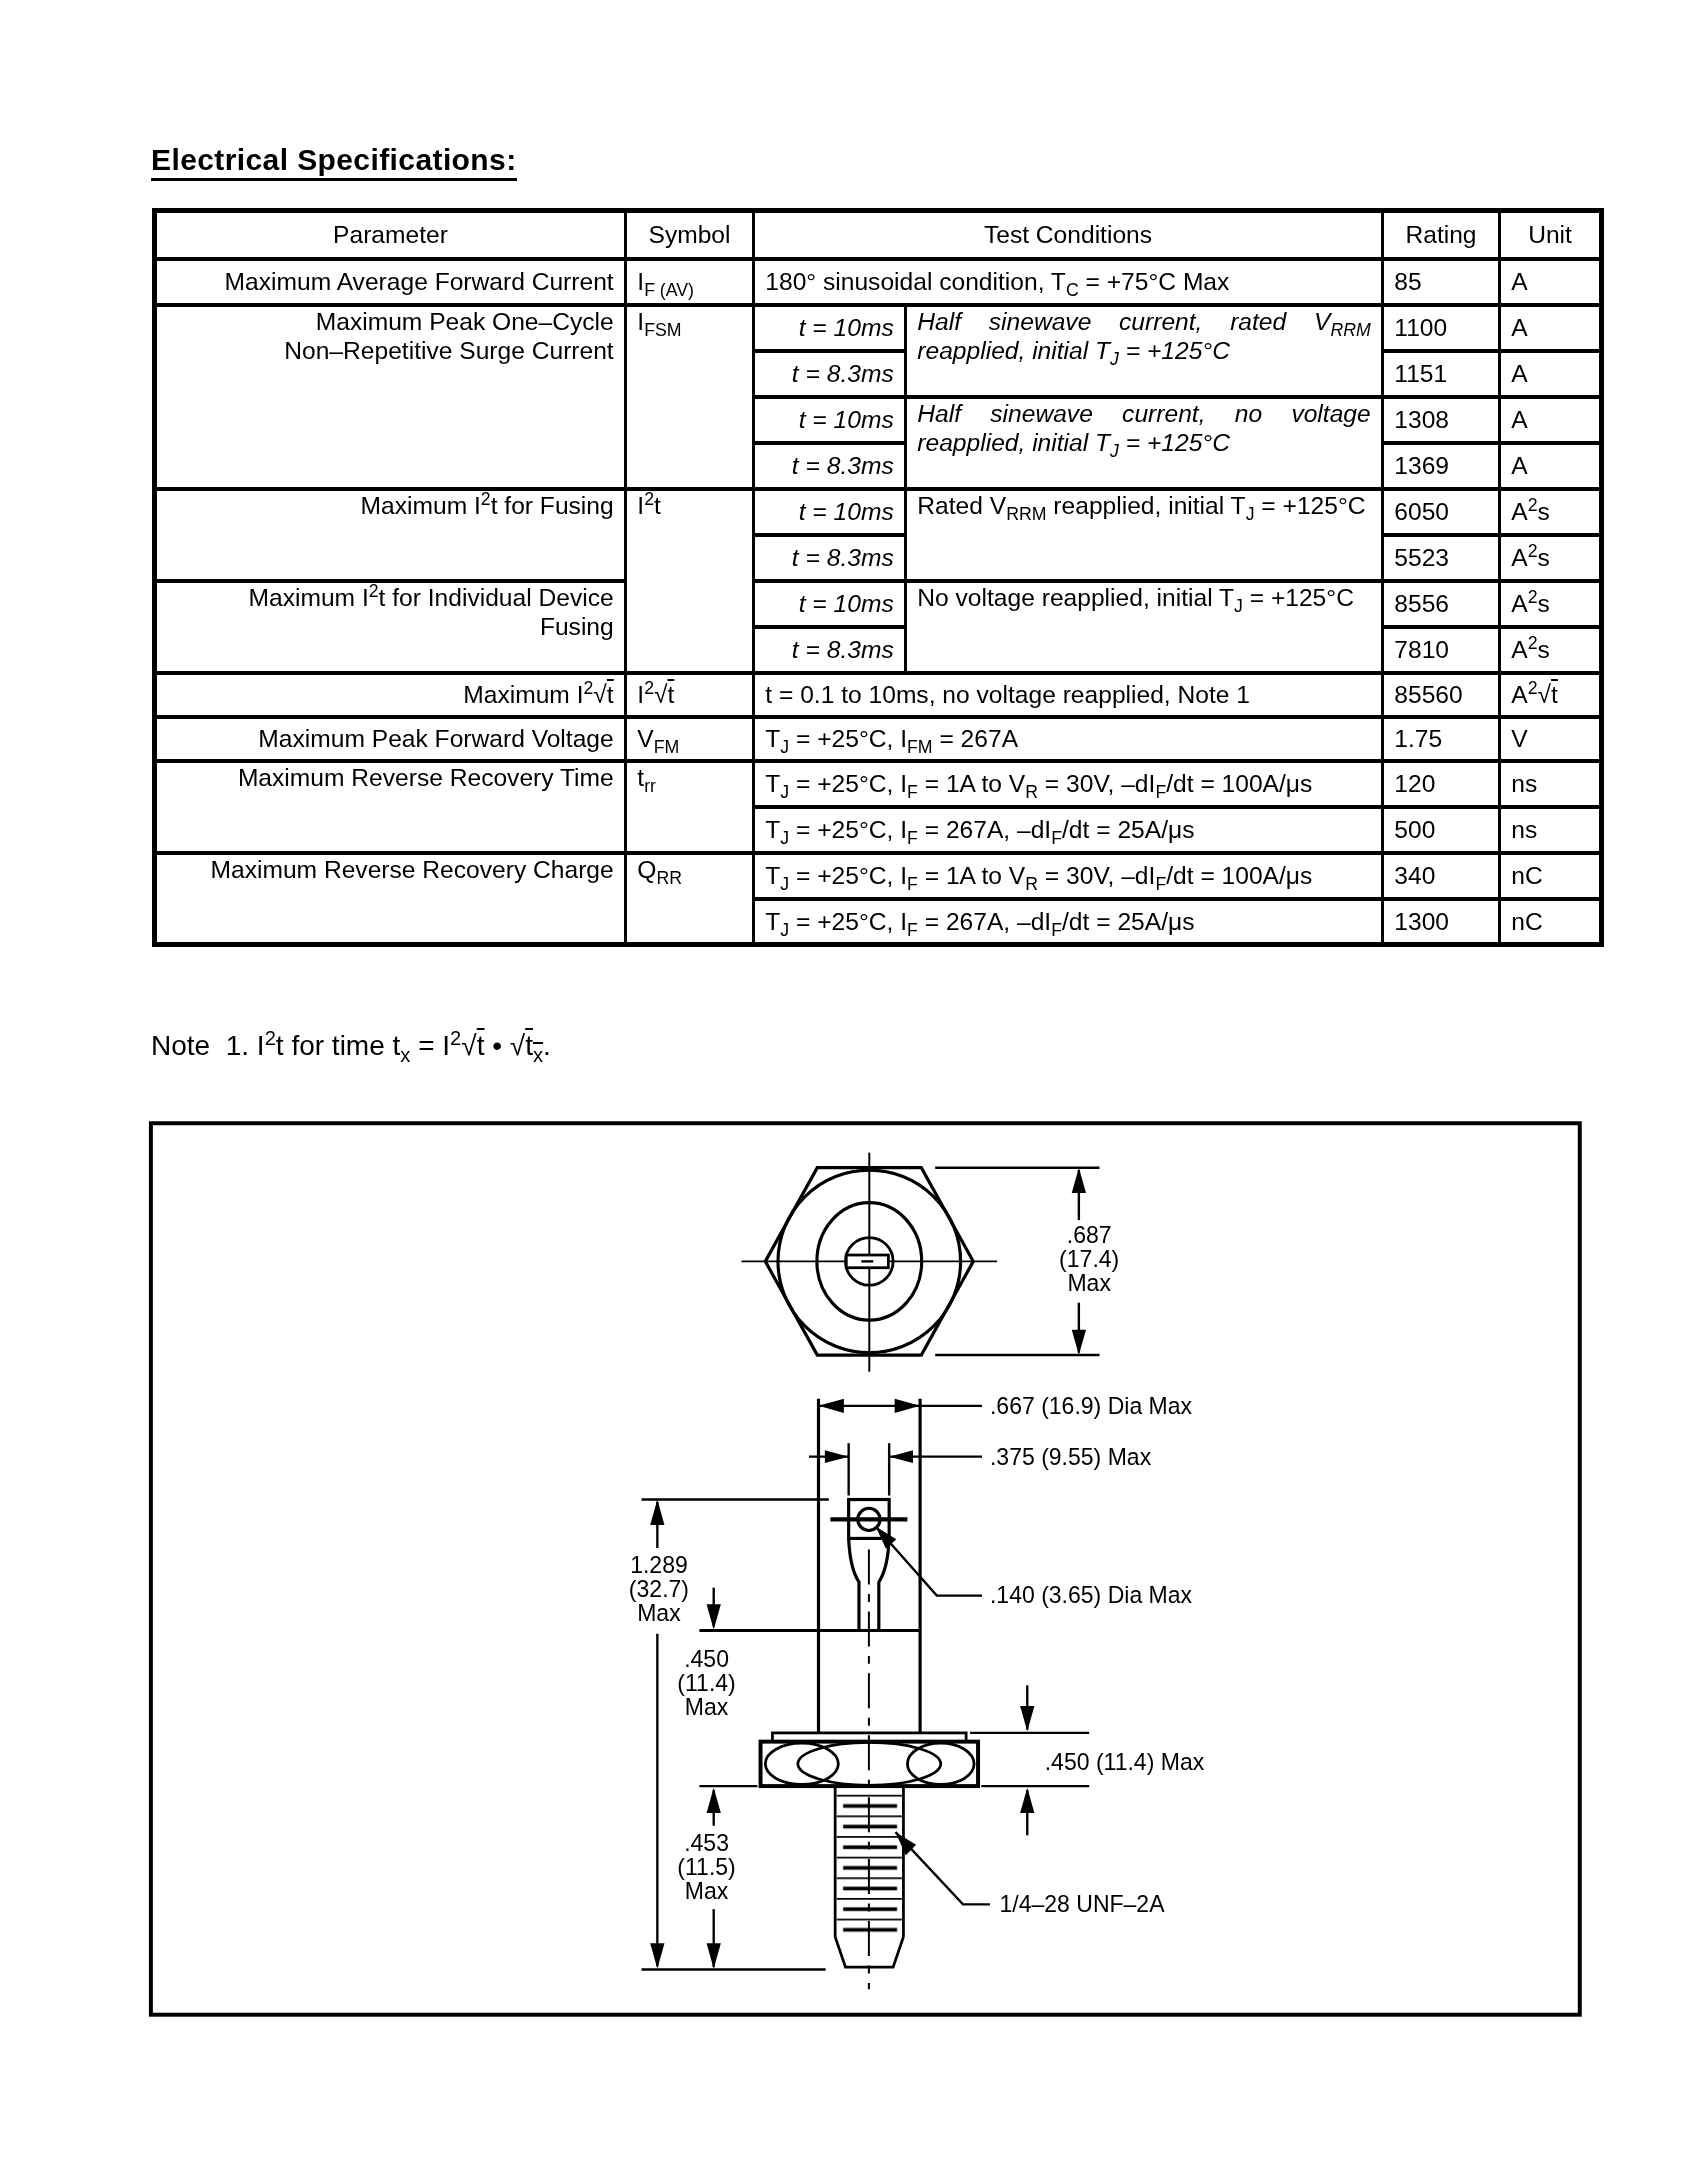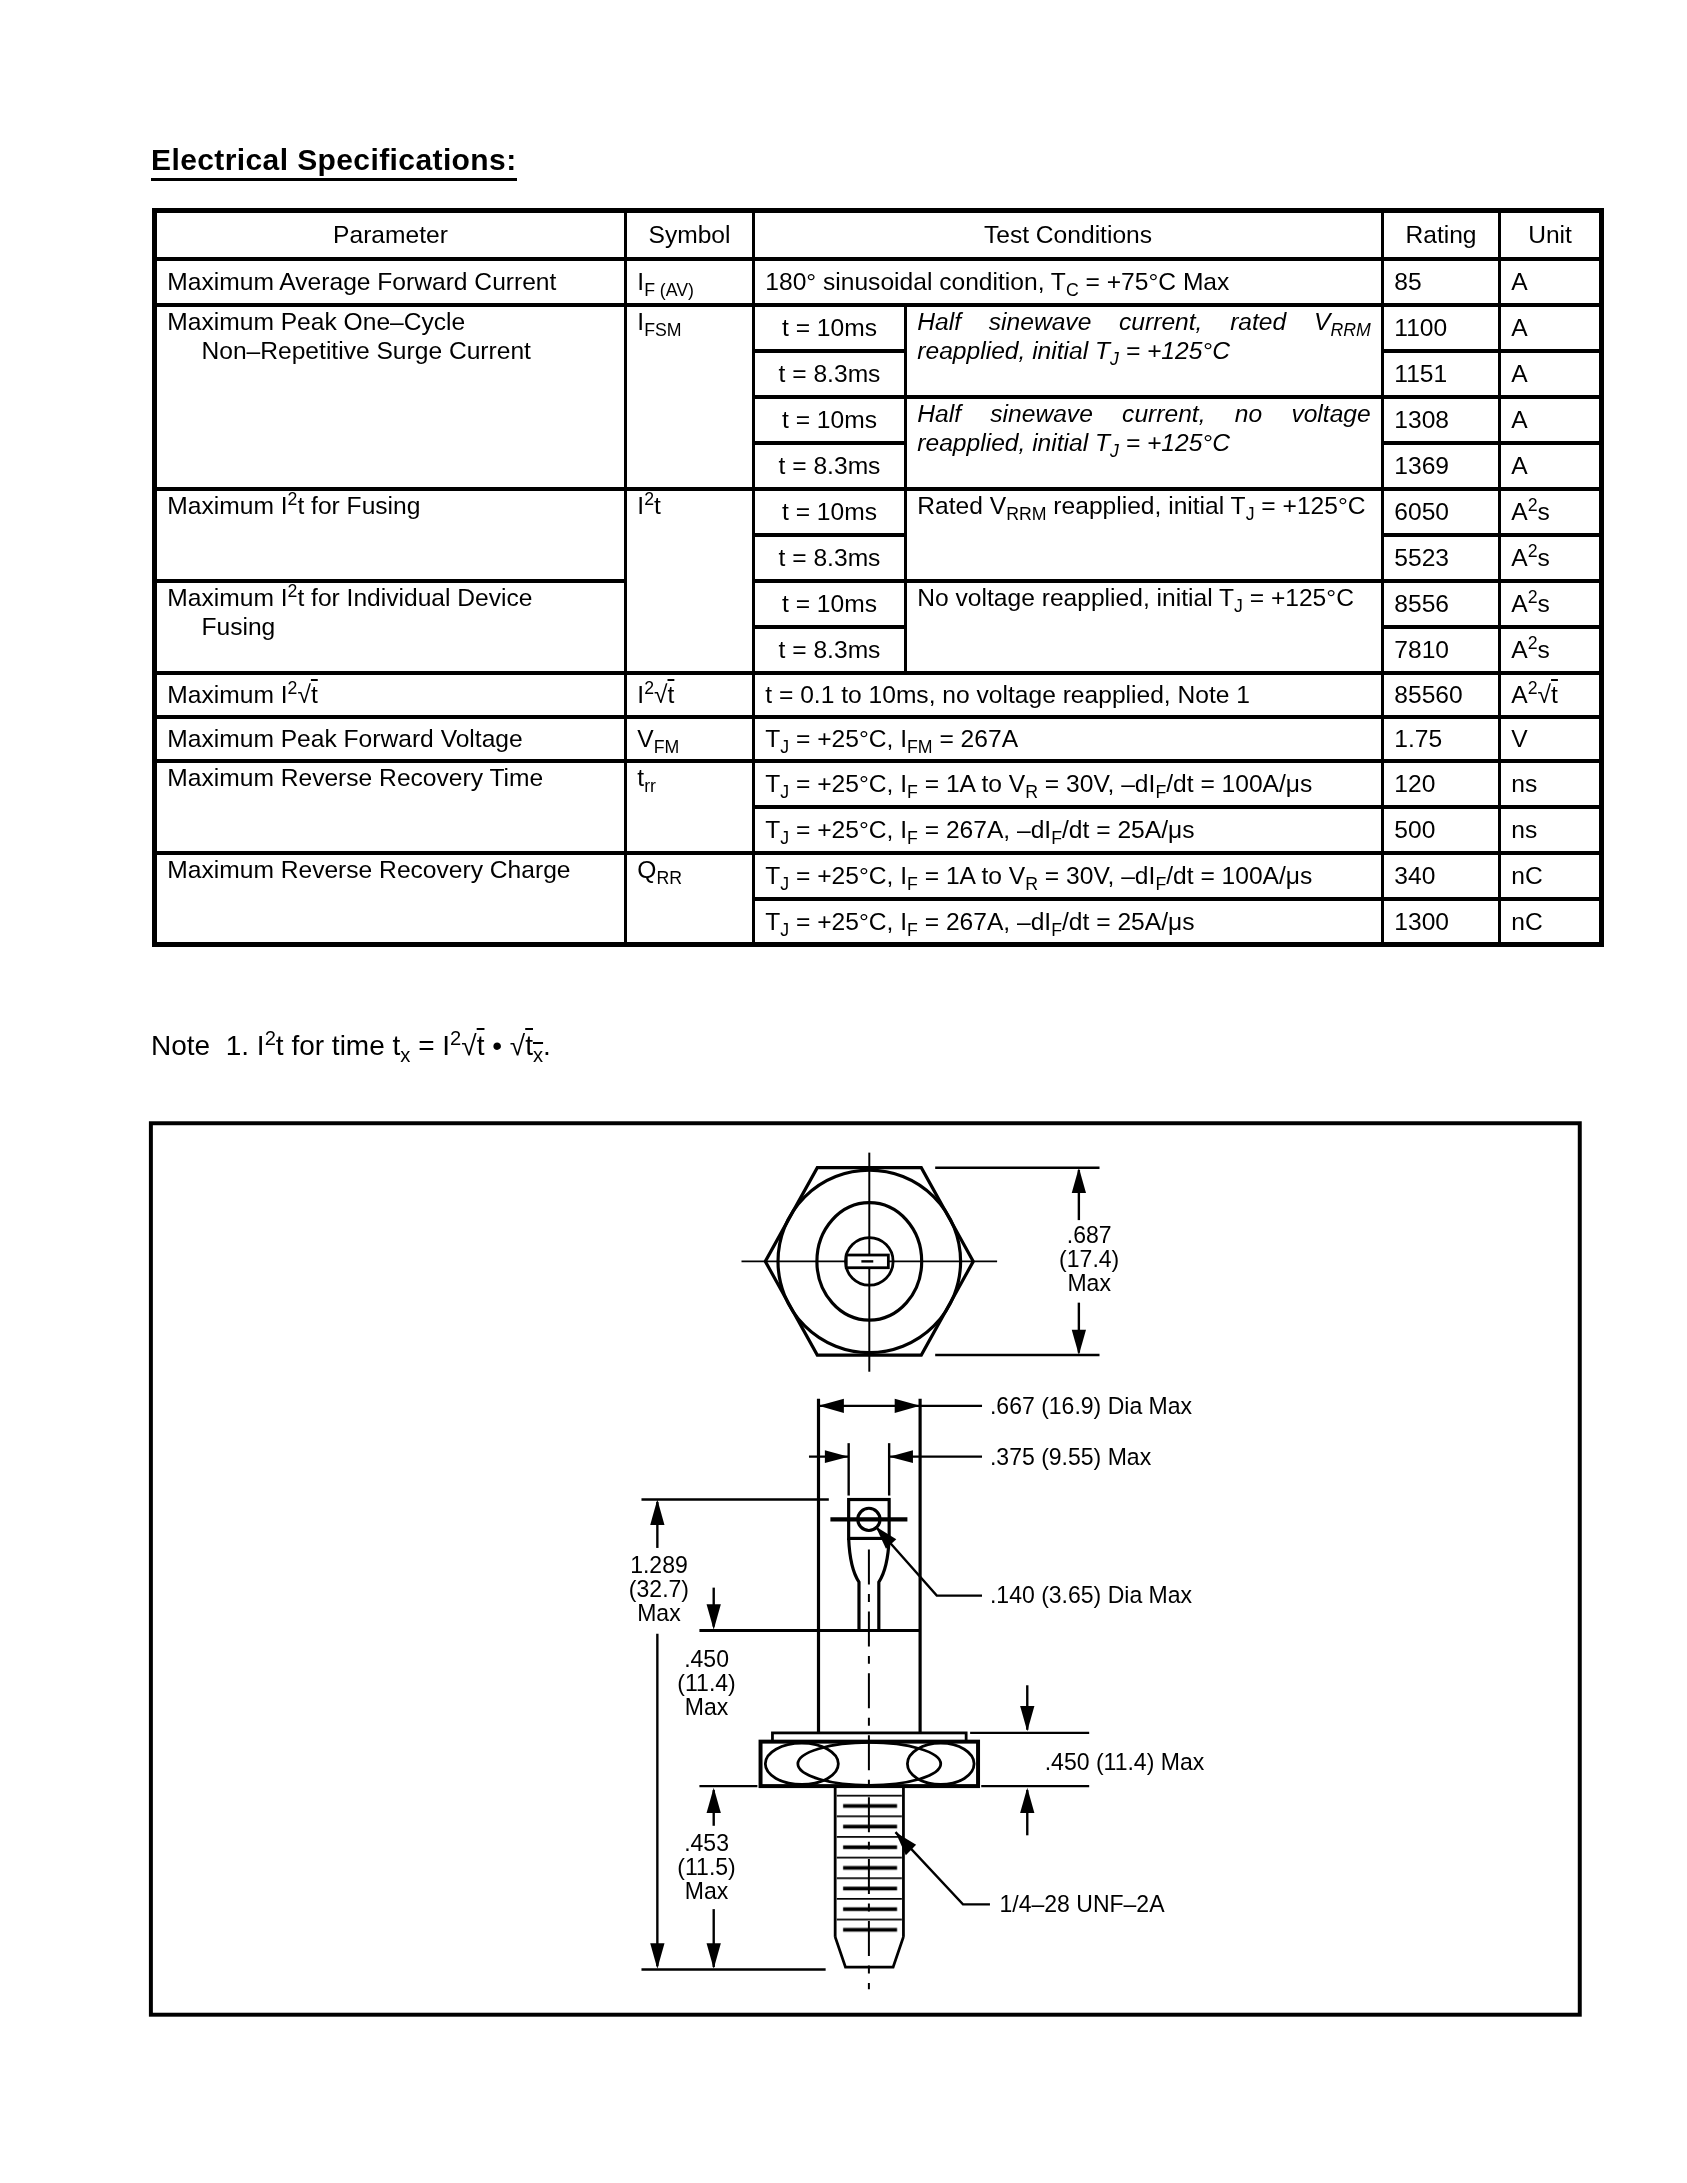--- a/index.html
+++ b/index.html
@@ -6,23 +6,23 @@
   .page{position:relative;width:1687px;height:2183px;background:#ffffff;color:#000;
         font-family:"Liberation Sans",sans-serif;overflow:hidden;}
   .title{position:absolute;left:151px;top:143px;font-size:30px;font-weight:bold;
          border-bottom:3.2px solid #000;padding-bottom:1px;letter-spacing:0.4px;}
   table.spec{position:absolute;left:152px;top:208px;width:1448px;table-layout:fixed;
              border-collapse:collapse;border:5.6px solid #000;}
   .spec th,.spec td{border:3.2px solid #000;border-top-width:4px;border-bottom-width:4px;
                     font-size:24.6px;line-height:1.2;padding:0 10.3px;overflow:hidden;
                     background:#fff;color:#000;}
   .spec th{font-weight:normal;text-align:center;}
-  .c-param{text-align:left;}
+  .c-param{text-align:right;}
   .c-sym{text-align:left;}
-  .c-t{text-align:center;}
+  .c-t{text-align:right;font-style:italic;}
   .c-cond{text-align:left;}
   .c-rate,.c-unit{}
   .vt{vertical-align:top;padding-top:7.1px;}
   .just{text-align:justify;font-style:italic;}
   sub{font-size:72%;line-height:0;}
   sup{font-size:72%;line-height:0;}
   .ov{text-decoration:overline;}
   .note{position:absolute;left:151px;top:1030px;font-size:28px;}
   svg.draw{position:absolute;left:0;top:0;}
   svg.draw text{font-family:"Liberation Sans",sans-serif;font-size:29px;fill:#000;}

